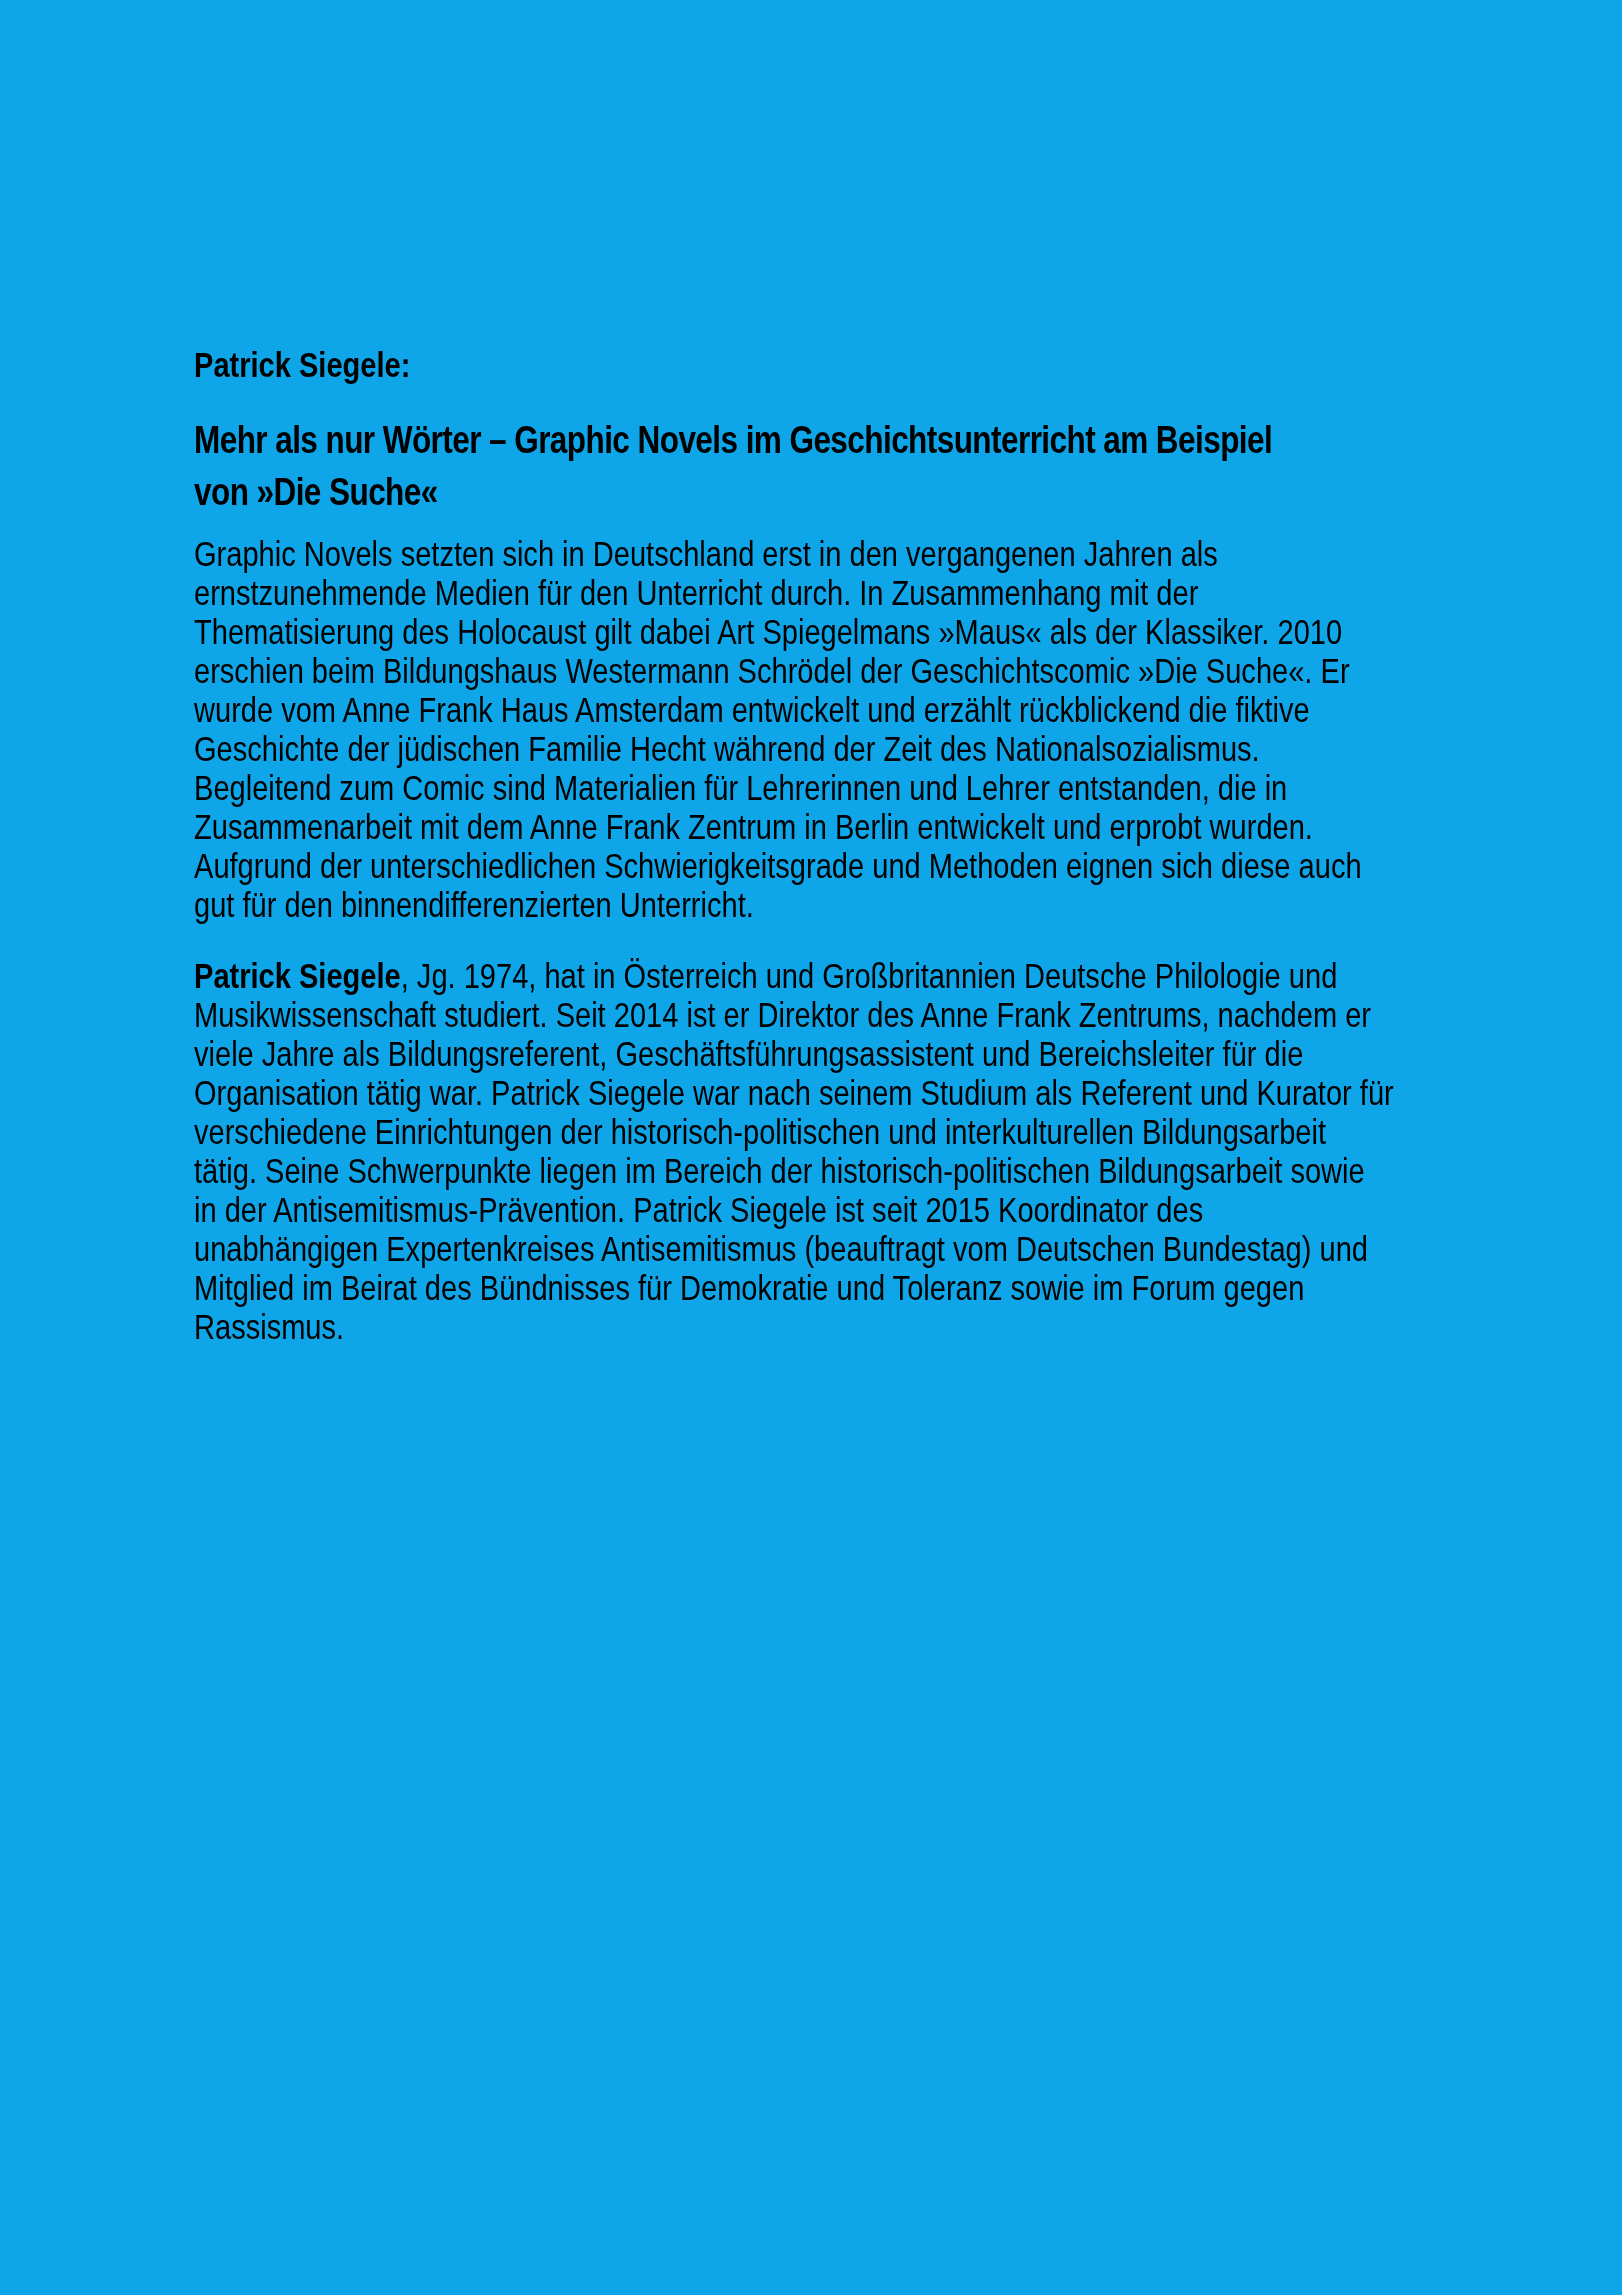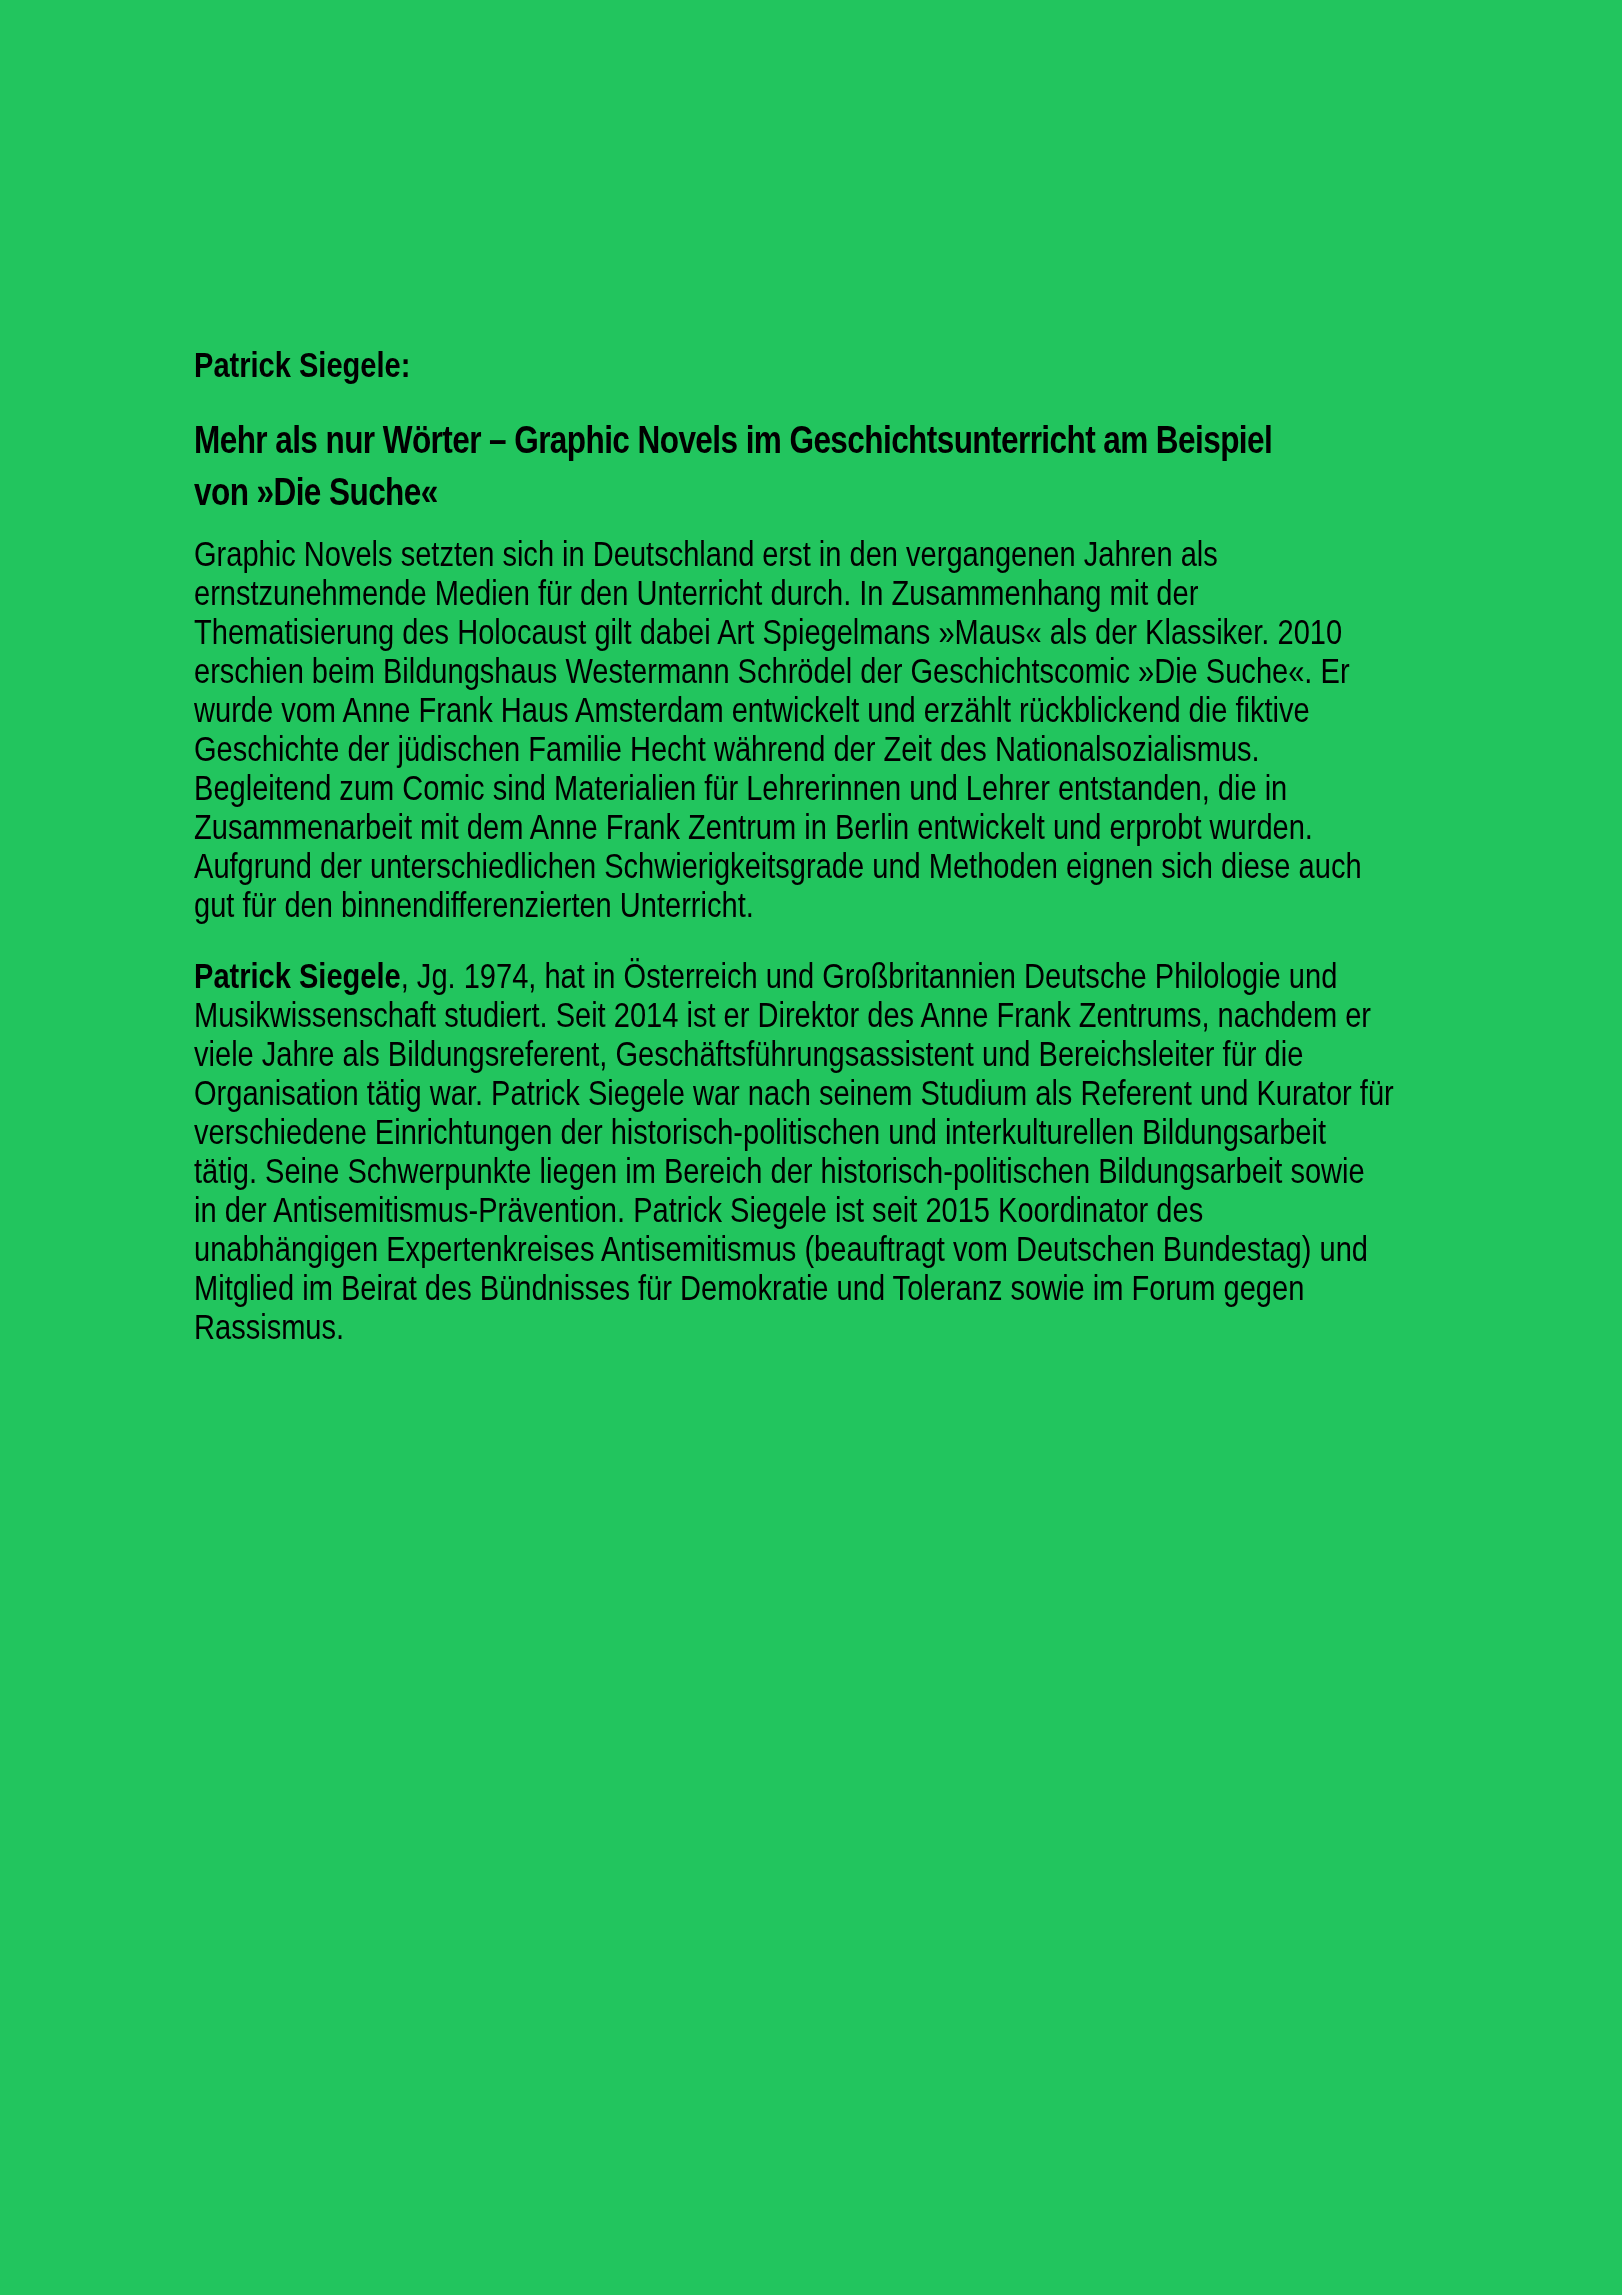--- a/index.html
+++ b/index.html
@@ -11,21 +11,21 @@
     width: 1622px;
     height: 2295px;
     position: relative;
     overflow: hidden;
     font-family: "Liberation Sans", "DejaVu Sans", sans-serif;
     color: #000000;
   }
   .page {
     position: absolute;
     inset: 0;
-    background: #22c55e;
+    background: #0ea5e9;
   }
   .content {
     position: absolute;
     left: 194px;
     top: 0;
     width: 1635px;
     transform: scaleX(0.83);
     transform-origin: 0 0;
   }
   .author-heading {

